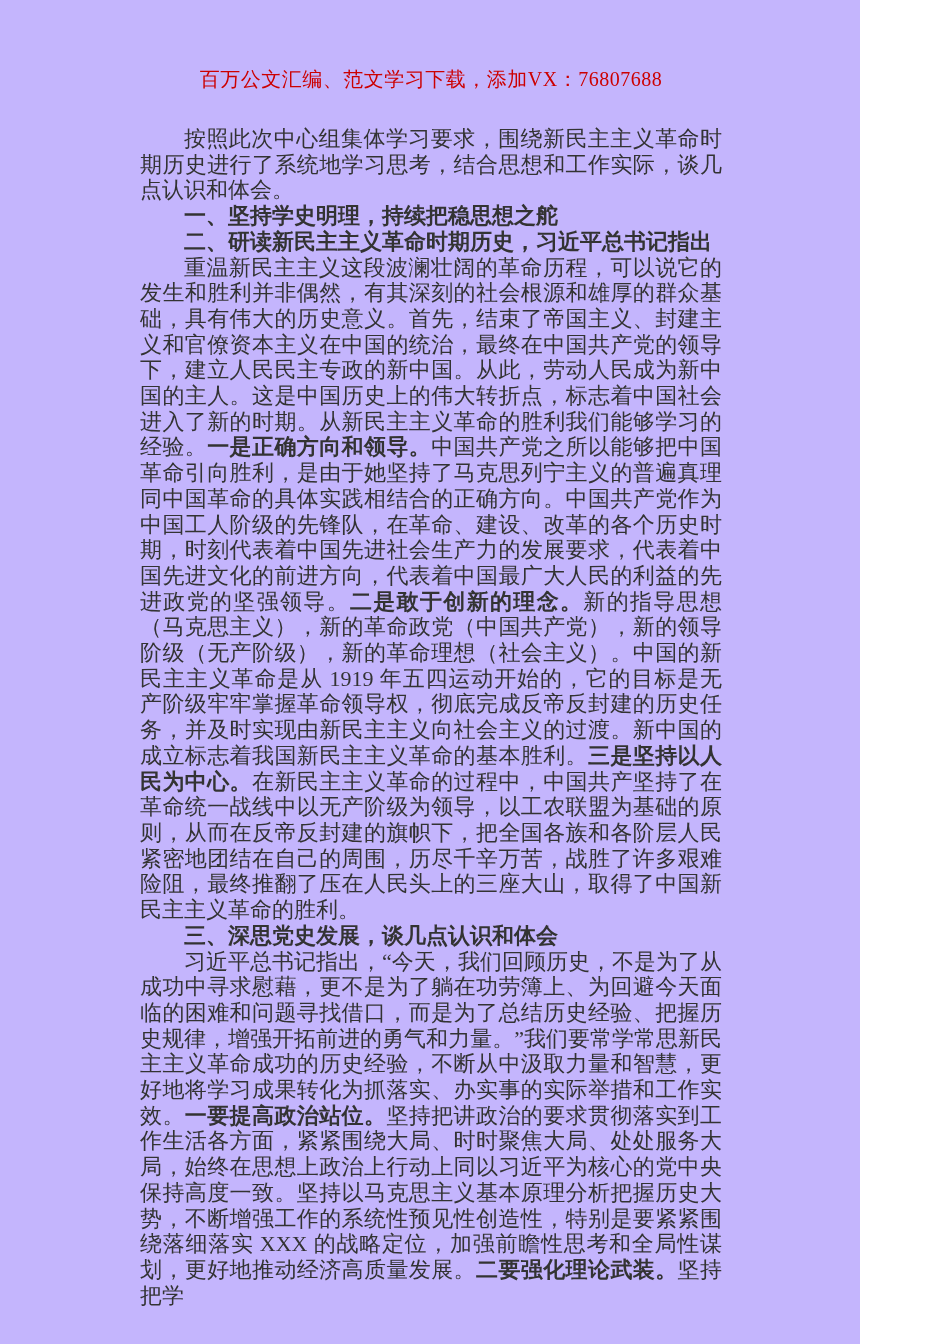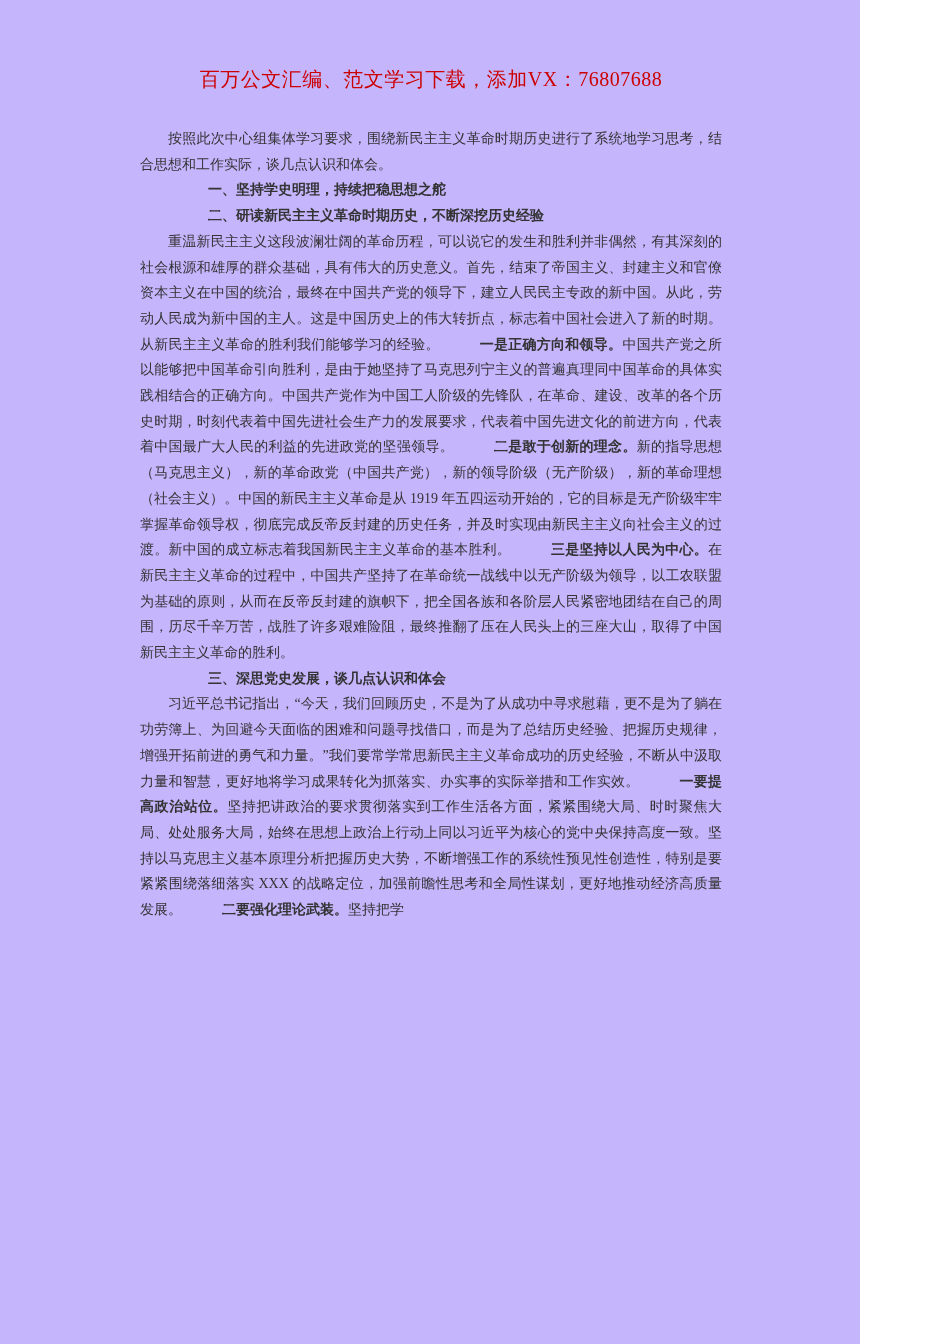--- a/index.html
+++ b/index.html
@@ -17,40 +17,39 @@
   }
   .notice {
     text-align: center;
     font-size: 20px;
     line-height: 30px;
     margin: 0 0 32px 0;
     letter-spacing: 0.5px;
   }
   .doc p {
     margin: 0;
-    font-size: 14px;
+    font-size: 22px;
     line-height: 25.7px;
     text-align: justify;
     text-justify: inter-ideograph;
     text-indent: 2em;
   }
   .doc p.heading {
     font-weight: bold;
   }
   .doc span.bold {
     font-weight: bold;
-    margin-left: 40px;
   }
 </style>
 </head>
 <body>
 
 <div class="page">
   <div class="notice" style="color: rgb(204, 0, 0);">百万公文汇编、范文学习下载，添加VX：76807688</div>
   <div class="doc" style="color: rgb(51, 51, 51);">
       <p><span>按照此次中心组集体学习要求，围绕新民主主义革命时期历史进行了系统地学习思考，结合思想和工作实际，谈几点认识和体会。</span></p>
       <p class="heading"><span class="bold">一、坚持学史明理，持续把稳思想之舵</span></p>
-      <p class="heading"><span class="bold">二、研读新民主主义革命时期历史，不断深挖历史经验</span></p>
+      <p class="heading"><span class="bold">二、研读新民主主义革命时期历史，习近平总书记指出</span></p>
       <p><span>重温新民主主义这段波澜壮阔的革命历程，可以说它的发生和胜利并非偶然，有其深刻的社会根源和雄厚的群众基础，具有伟大的历史意义。首先，结束了帝国主义、封建主义和官僚资本主义在中国的统治，最终在中国共产党的领导下，建立人民民主专政的新中国。从此，劳动人民成为新中国的主人。这是中国历史上的伟大转折点，标志着中国社会进入了新的时期。从新民主主义革命的胜利我们能够学习的经验。</span><span class="bold">一是正确方向和领导。</span><span>中国共产党之所以能够把中国革命引向胜利，是由于她坚持了马克思列宁主义的普遍真理同中国革命的具体实践相结合的正确方向。中国共产党作为中国工人阶级的先锋队，在革命、建设、改革的各个历史时期，时刻代表着中国先进社会生产力的发展要求，代表着中国先进文化的前进方向，代表着中国最广大人民的利益的先进政党的坚强领导。</span><span class="bold">二是敢于创新的理念。</span><span>新的指导思想（马克思主义），新的革命政党（中国共产党），新的领导阶级（无产阶级），新的革命理想（社会主义）。中国的新民主主义革命是从 1919 年五四运动开始的，它的目标是无产阶级牢牢掌握革命领导权，彻底完成反帝反封建的历史任务，并及时实现由新民主主义向社会主义的过渡。新中国的成立标志着我国新民主主义革命的基本胜利。</span><span class="bold">三是坚持以人民为中心。</span><span>在新民主主义革命的过程中，中国共产坚持了在革命统一战线中以无产阶级为领导，以工农联盟为基础的原则，从而在反帝反封建的旗帜下，把全国各族和各阶层人民紧密地团结在自己的周围，历尽千辛万苦，战胜了许多艰难险阻，最终推翻了压在人民头上的三座大山，取得了中国新民主主义革命的胜利。</span></p>
       <p class="heading"><span class="bold">三、深思党史发展，谈几点认识和体会</span></p>
       <p><span>习近平总书记指出，“今天，我们回顾历史，不是为了从成功中寻求慰藉，更不是为了躺在功劳簿上、为回避今天面临的困难和问题寻找借口，而是为了总结历史经验、把握历史规律，增强开拓前进的勇气和力量。”我们要常学常思新民主主义革命成功的历史经验，不断从中汲取力量和智慧，更好地将学习成果转化为抓落实、办实事的实际举措和工作实效。</span><span class="bold">一要提高政治站位。</span><span>坚持把讲政治的要求贯彻落实到工作生活各方面，紧紧围绕大局、时时聚焦大局、处处服务大局，始终在思想上政治上行动上同以习近平为核心的党中央保持高度一致。坚持以马克思主义基本原理分析把握历史大势，不断增强工作的系统性预见性创造性，特别是要紧紧围绕落细落实 XXX 的战略定位，加强前瞻性思考和全局性谋划，更好地推动经济高质量发展。</span><span class="bold">二要强化理论武装。</span><span>坚持把学</span></p>
     </div>
 </div>
 
 </body></html>

